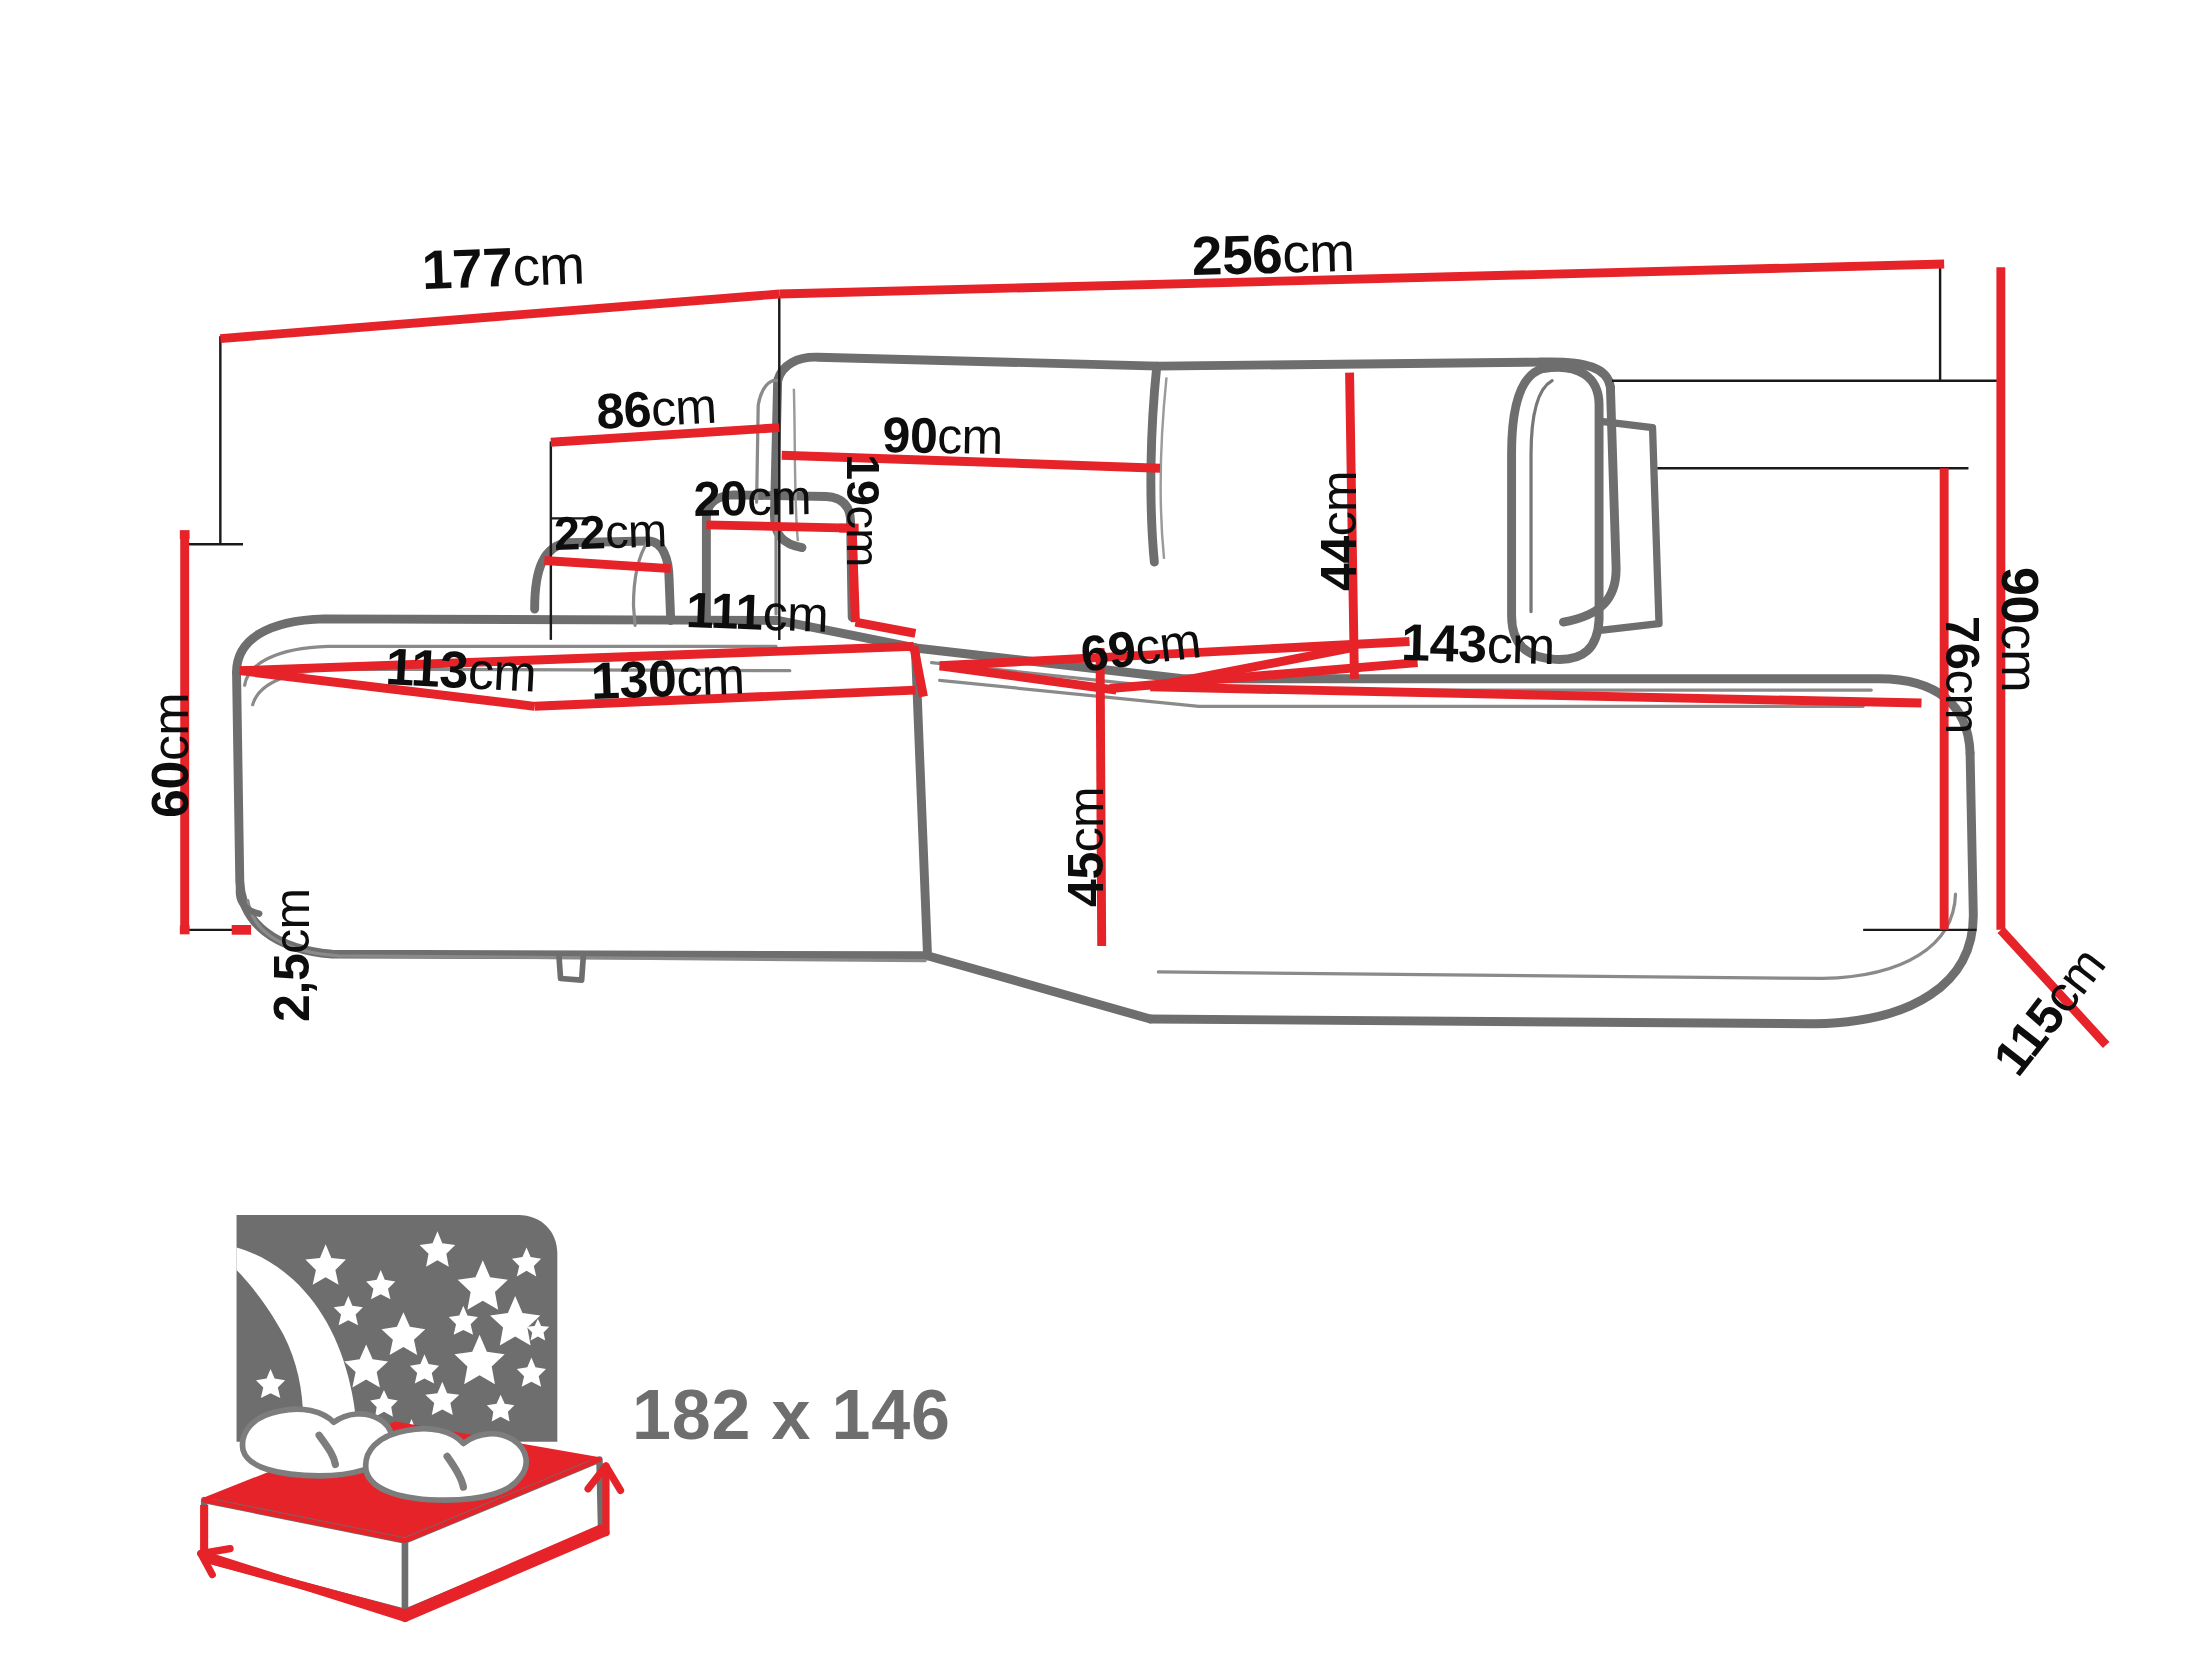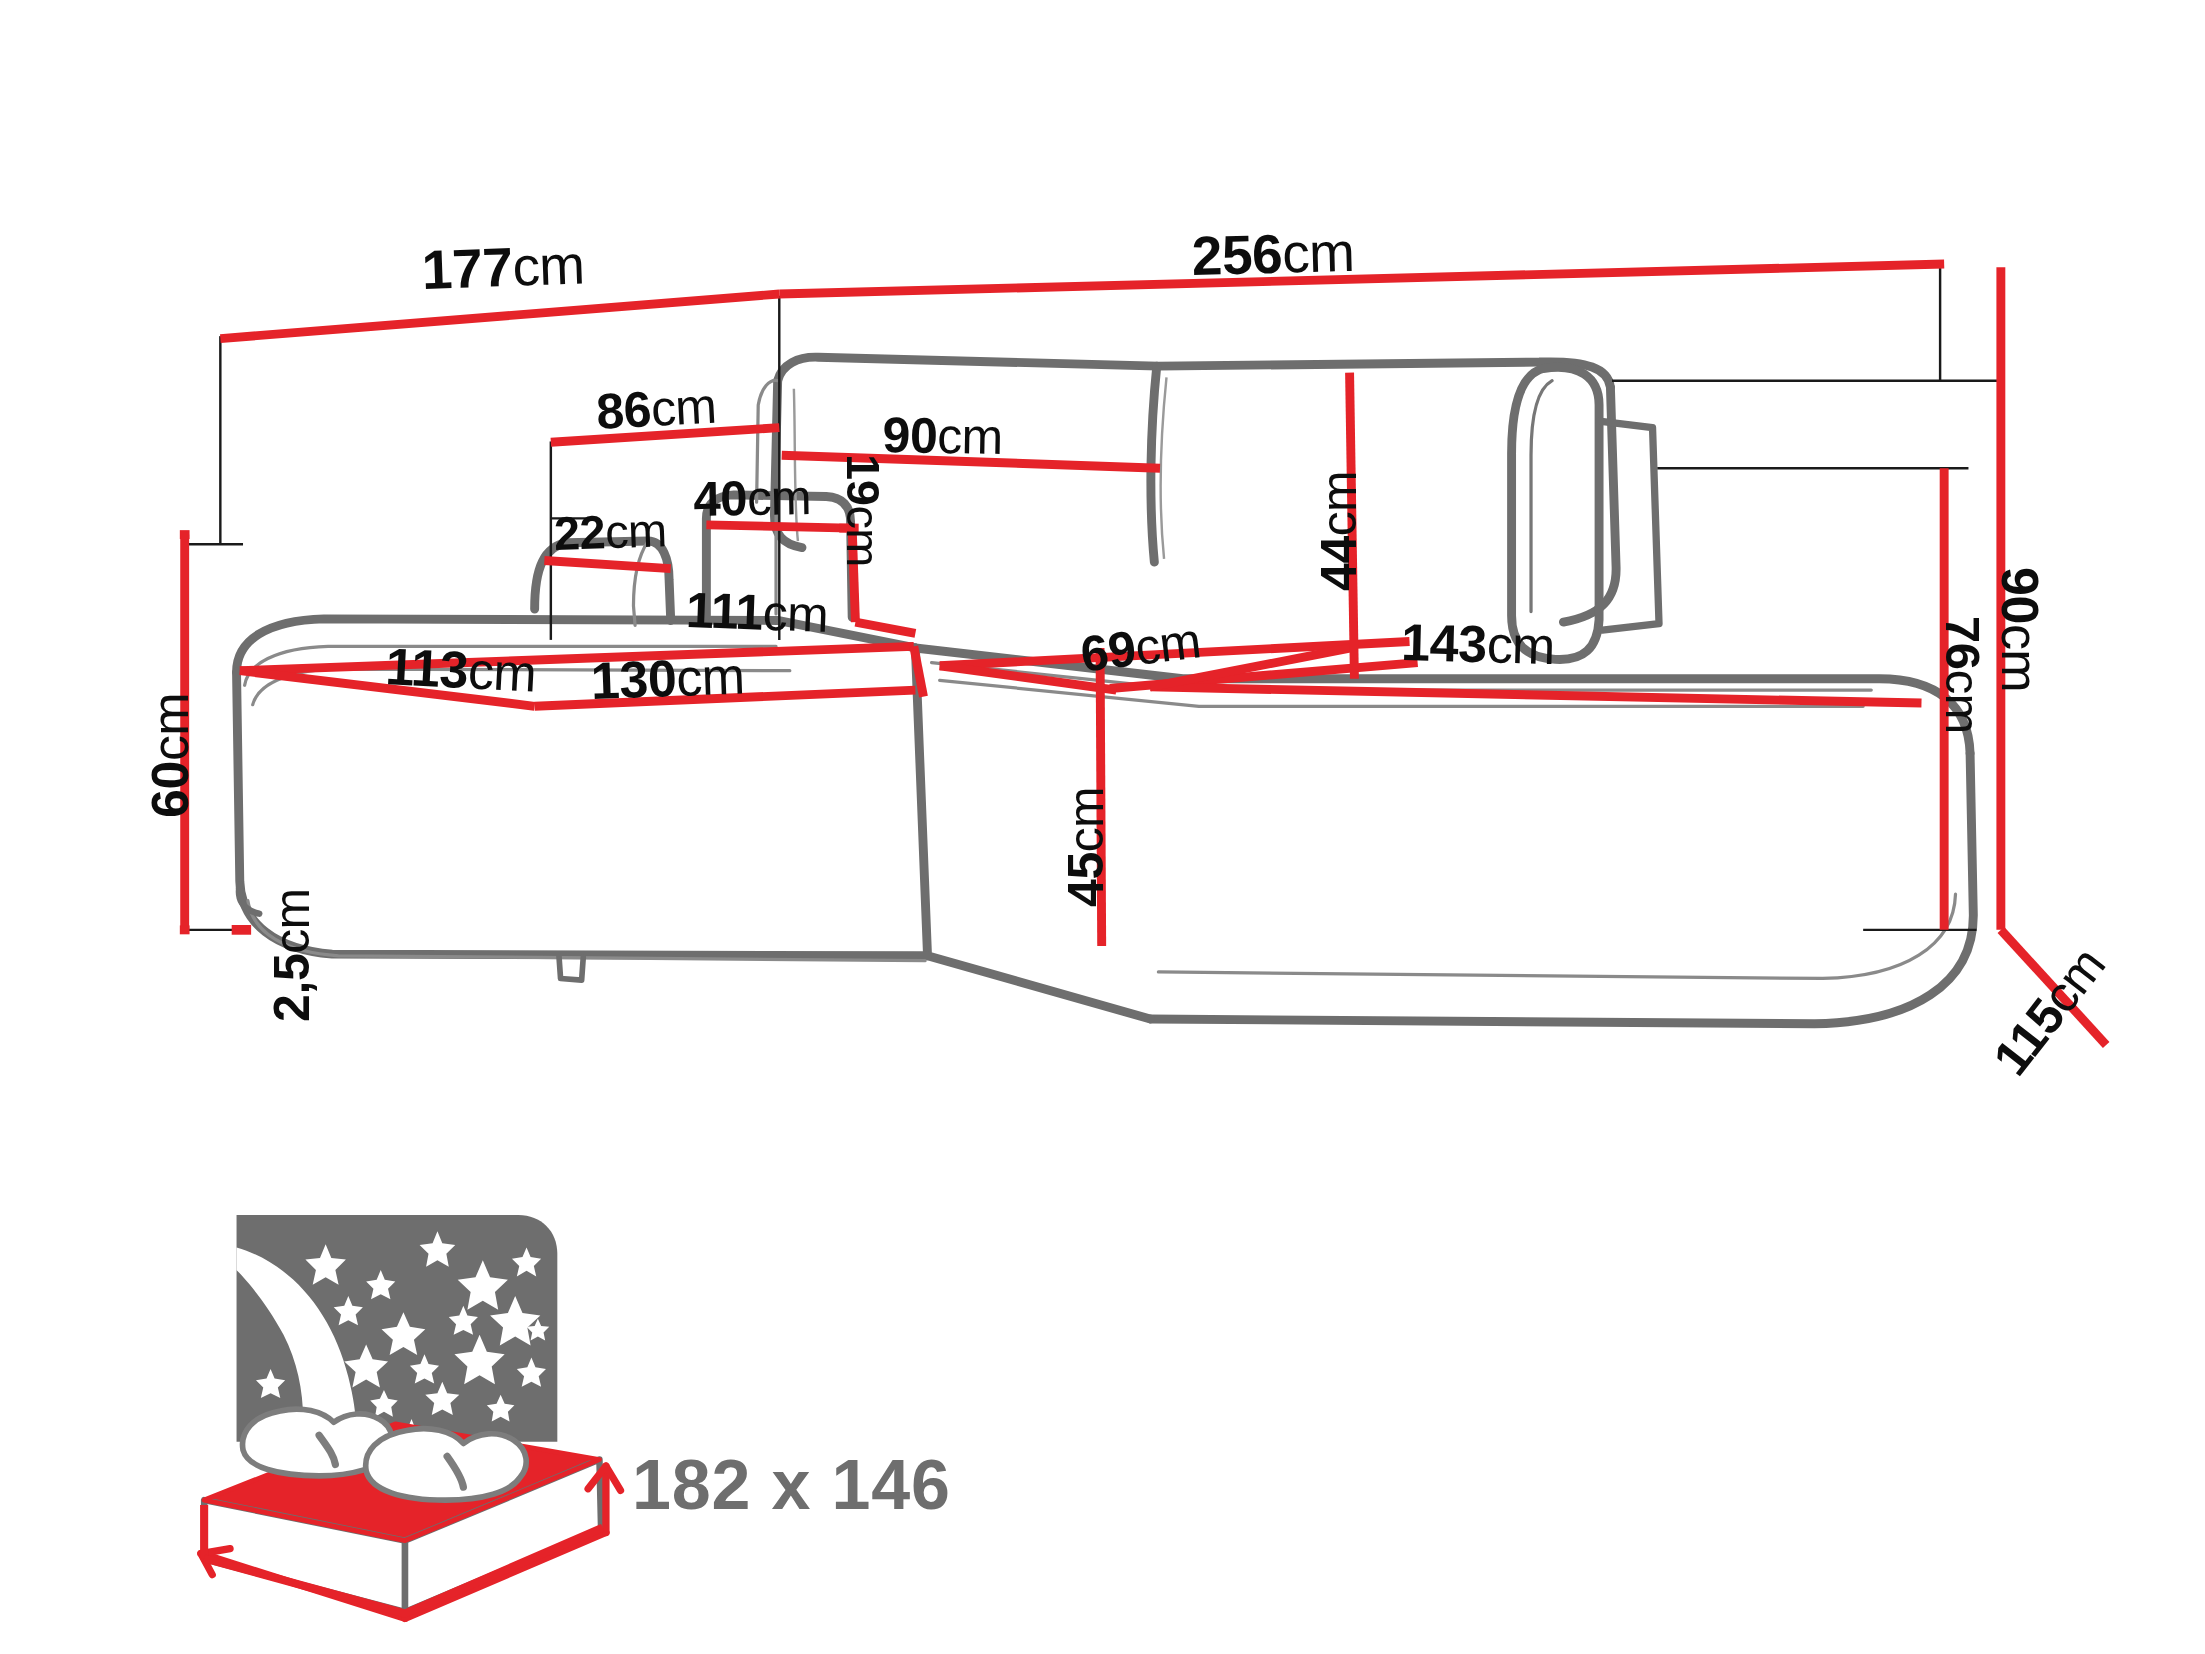--- a/index.html
+++ b/index.html
@@ -183,21 +183,21 @@
 
   <div class="dimlabel" style="left:595px;top:387px;font-size:50px;transform:rotate(-3deg);transform-origin:left top;">
     <span>86</span><span class="unit">cm</span>
   </div>
 
   <div class="dimlabel" style="left:883px;top:410px;font-size:50px;transform:rotate(1deg);transform-origin:left top;">
     <span>90</span><span class="unit">cm</span>
   </div>
 
   <div class="dimlabel" style="left:693px;top:475px;font-size:49px;transform:rotate(-1deg);transform-origin:left top;">
-    <span>40</span><span class="unit">cm</span>
+    <span>20</span><span class="unit">cm</span>
   </div>
 
   <div class="dimlabel" style="left:553px;top:510px;font-size:47px;transform:rotate(-2deg);transform-origin:left top;">
     <span>22</span><span class="unit">cm</span>
   </div>
 
   <div class="dimlabel" style="left:687px;top:585px;font-size:50px;transform:rotate(2deg);transform-origin:left top;">
     <span>111</span><span class="unit">cm</span>
   </div>
 
@@ -326,18 +326,18 @@
       <line x1="748" y1="1892" x2="748" y2="1810"></line>
       <path d="M748,1810 L726,1838 M748,1810 L766,1840"></path>
     </g>
 
     <g stroke="#e52329" stroke-width="10" fill="none" stroke-linejoin="round">
       <path d="M252,1858 L252,1924"></path>
       <path d="M252,1924 L500,1992 L744,1886"></path>
     </g>
   </svg>
 
-  <div class="bedlabel" style="left:632px;top:1450px;font-size:70px;">
+  <div class="bedlabel" style="left:632px;top:1380px;font-size:70px;">
     <span>182 x 146</span>
   </div>
 
 </div>
 
 
 </body></html>

